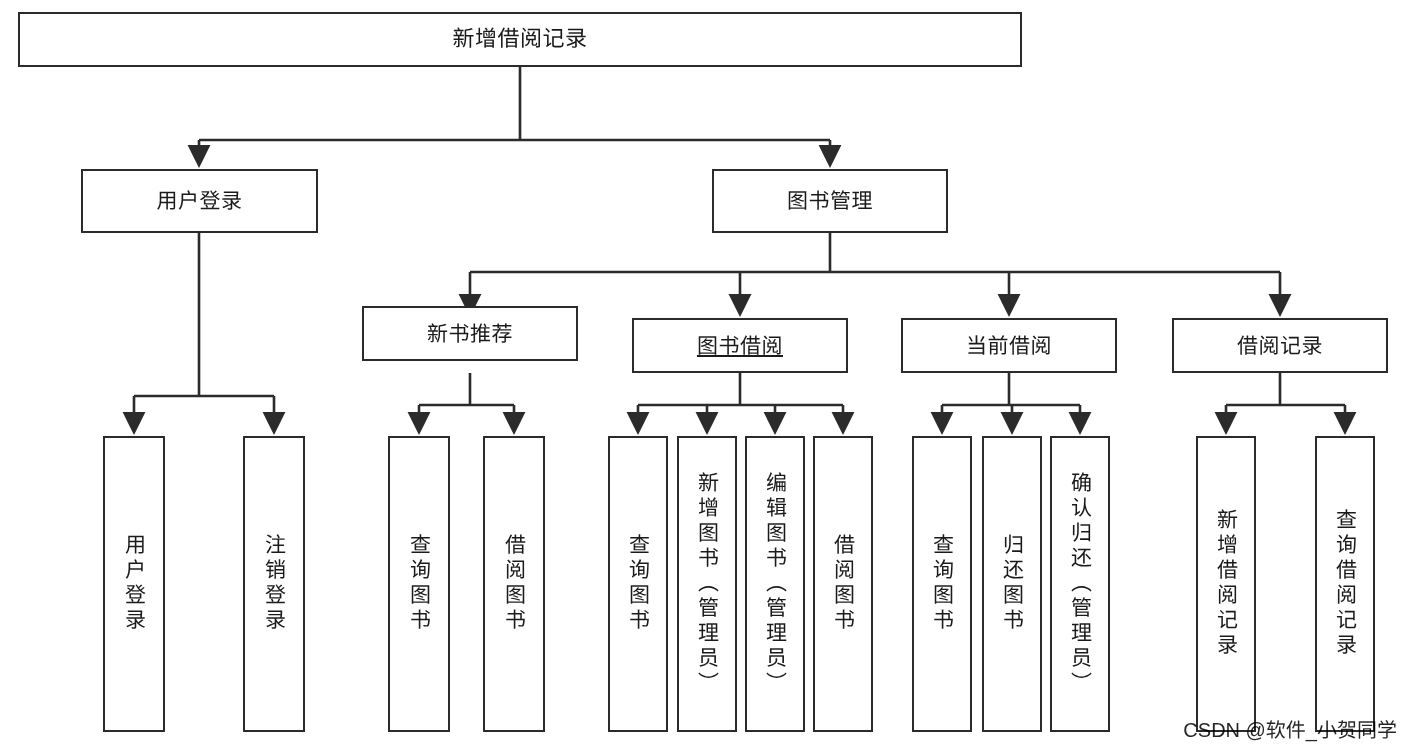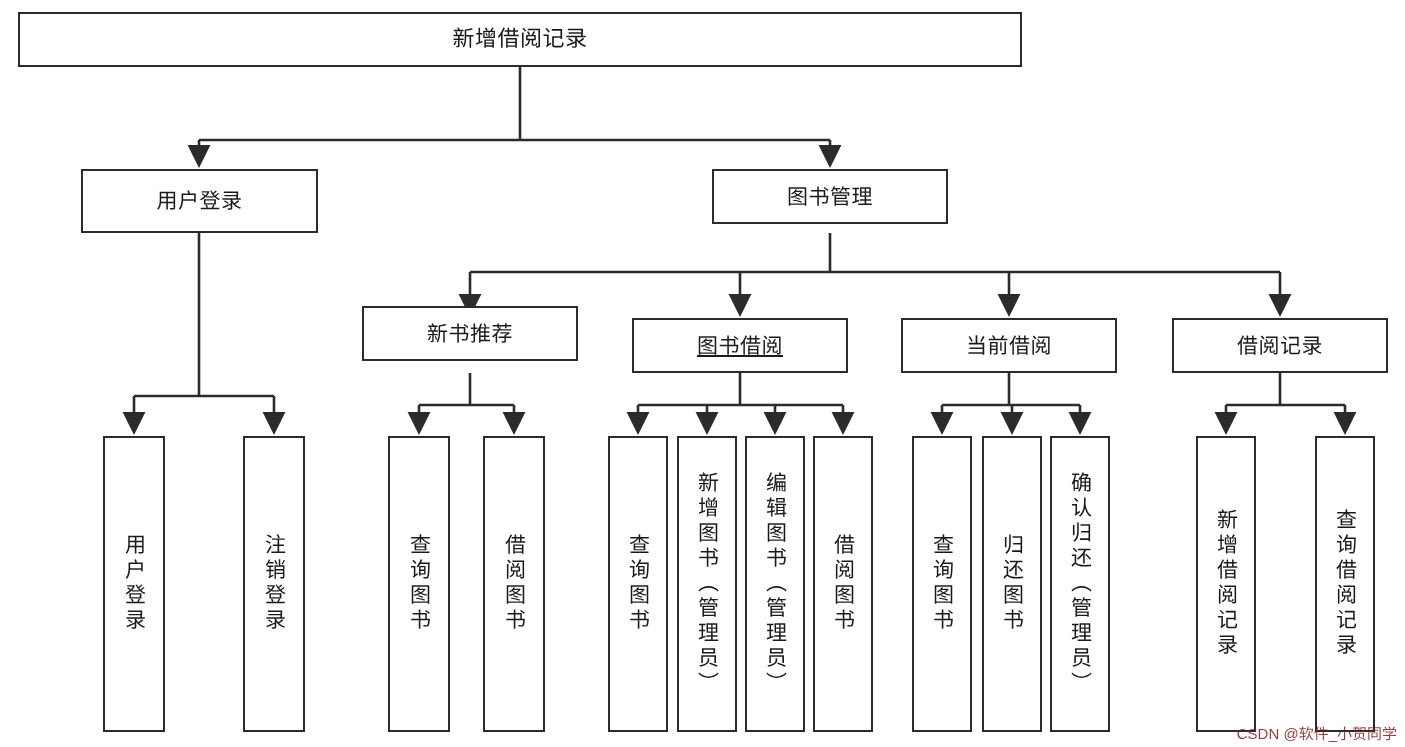--- a/index.html
+++ b/index.html
@@ -62,22 +62,22 @@
     text-orientation: upright;
     font-size: 21px;
     line-height: 1.0;
     letter-spacing: 4px;
     white-space: nowrap;
   }
   #watermark {
     position: absolute;
     right: 8px;
     bottom: 4px;
-    font-size: 15px;
-    color: #7f1d1d;
+    font-size: 20px;
+    color: #000000;
     opacity: 0.85;
     z-index: 5;
     white-space: nowrap;
     font-family: "Liberation Sans", "DejaVu Sans", sans-serif;
   }
 </style>
 </head>
 <body>
 
 <div id="diagram-root">
@@ -132,21 +132,21 @@
     </g>
   </svg>
 
   <div class="node horiz root" style="left:18px; top:12px; width:1004px; height:55px;">
     <span class="node-label">新增借阅记录</span>
   </div>
 
   <div class="node horiz" style="left:81px; top:169px; width:237px; height:64px;">
     <span class="node-label">用户登录</span>
   </div>
-  <div class="node horiz" style="left:712px; top:169px; width:236px; height:55px;">
+  <div class="node horiz" style="left:712px; top:169px; width:236px; height:64px;">
     <span class="node-label">图书管理</span>
   </div>
 
   <div class="node horiz" style="left:362px; top:306px; width:216px; height:55px;">
     <span class="node-label">新书推荐</span>
   </div>
   <div class="node horiz" style="left:632px; top:318px; width:216px; height:55px;text-decoration:underline;">
     <span class="node-label">图书借阅</span>
   </div>
   <div class="node horiz" style="left:1172px; top:318px; width:216px; height:55px;">

